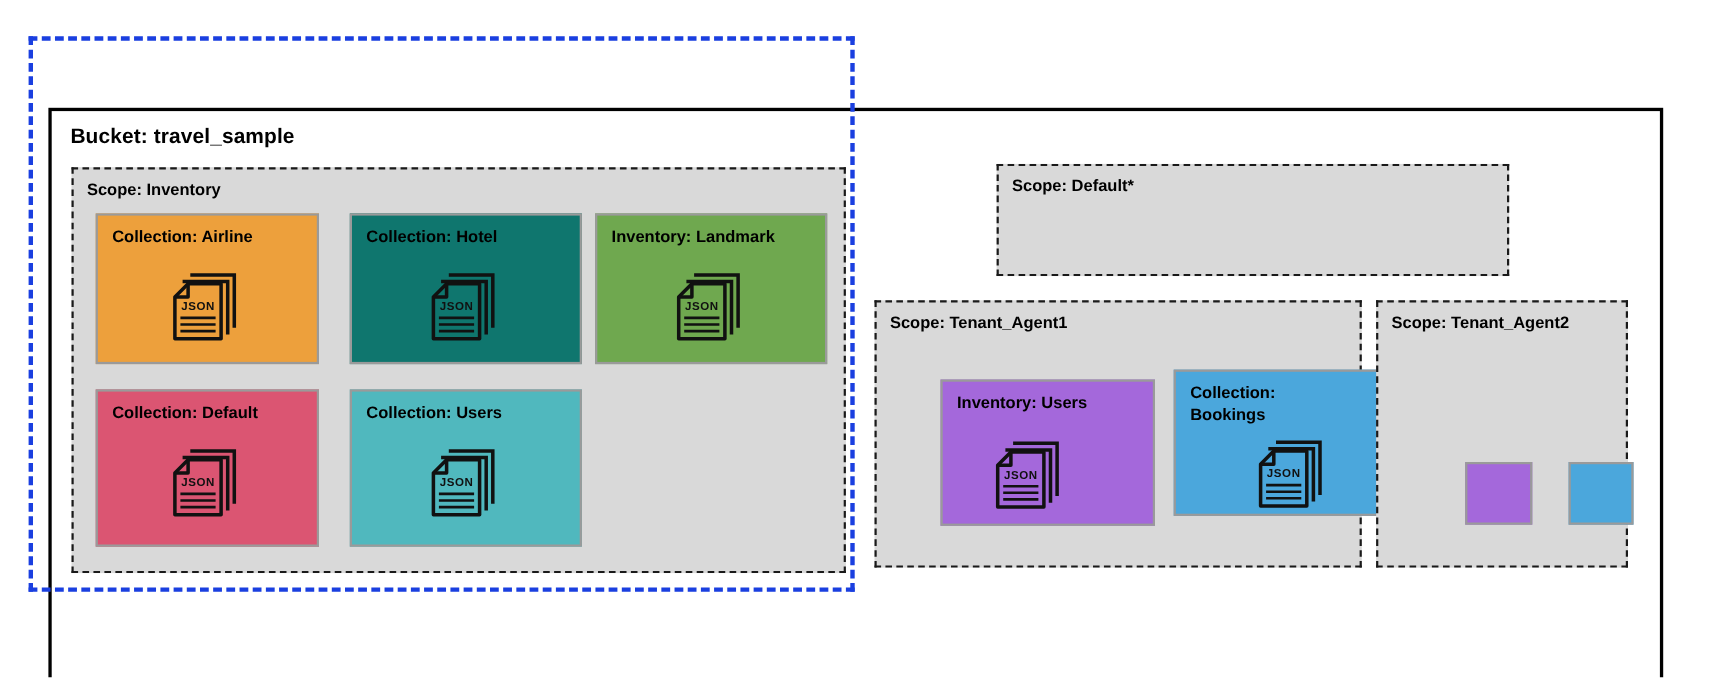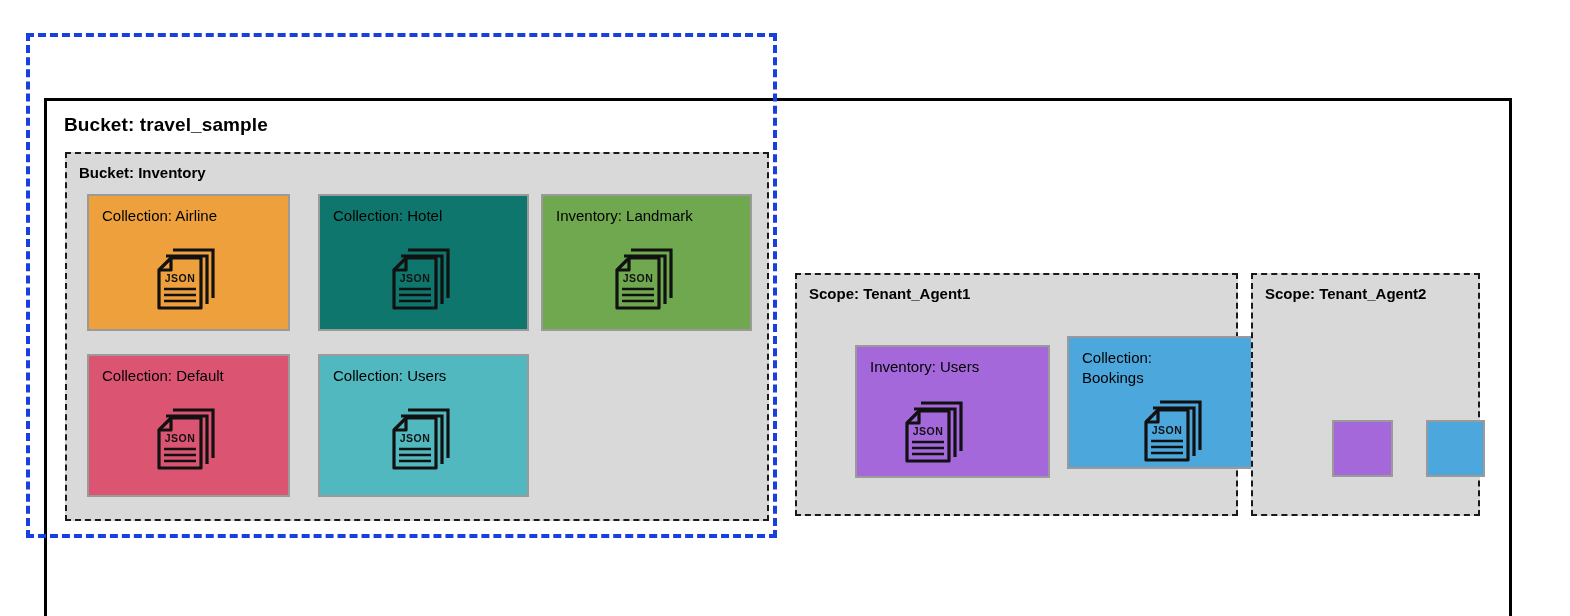--- a/index.html
+++ b/index.html
@@ -109,21 +109,21 @@
     position: absolute;
     border: 2px solid #9a9a9a;
     box-sizing: border-box;
   }
   .collection-title {
     position: absolute;
     left: 13px;
     top: 10px;
     right: 8px;
     font-size: 15px;
-    font-weight: normal;
+    font-weight: bold;
     color: #000000;
     line-height: 20px;
   }
   .collection-icon {
     position: absolute;
     left: 50%;
     transform: translateX(-50%);
   }
 
   
@@ -156,21 +156,21 @@
 </style>
 </head>
 <body>
 
 <div id="canvas">
 
   <div class="bucket">
     <div class="bucket-title">Bucket: travel_sample</div>
 
     <div class="scope scope-inventory">
-      <div class="scope-title">Bucket: Inventory</div>
+      <div class="scope-title">Scope: Inventory</div>
 
       <div class="collection c-airline" style="background:#eda03c">
         <div class="collection-title">Collection: Airline</div>
         <span class="collection-icon icon-airline">
           <svg width="76" height="70" viewBox="0 0 76 70" fill="none">
             <path d="M22 6 H62 V54" stroke="#111" stroke-width="3.2" fill="none"></path>
             <path d="M15 12 H56 V60" stroke="#111" stroke-width="3.2" fill="none"></path>
             <path d="M8 26 L20 14 H50 V64 H8 Z" fill="none" stroke="#111" stroke-width="3.2" stroke-linejoin="round"></path>
             <path d="M20 14 V26 H8" stroke="#111" stroke-width="3.2" fill="none" stroke-linejoin="round"></path>
             <text x="29" y="38" font-family="'Liberation Sans',sans-serif" font-size="10.5" font-weight="bold" fill="#111" text-anchor="middle" letter-spacing="0.5">JSON</text>
@@ -229,20 +229,23 @@
             <path d="M15 12 H56 V60" stroke="#111" stroke-width="3.2" fill="none"></path>
             <path d="M8 26 L20 14 H50 V64 H8 Z" fill="none" stroke="#111" stroke-width="3.2" stroke-linejoin="round"></path>
             <path d="M20 14 V26 H8" stroke="#111" stroke-width="3.2" fill="none" stroke-linejoin="round"></path>
             <text x="29" y="38" font-family="'Liberation Sans',sans-serif" font-size="10.5" font-weight="bold" fill="#111" text-anchor="middle" letter-spacing="0.5">JSON</text>
             <path d="M13 45 H45 M13 51 H45 M13 57 H45" stroke="#111" stroke-width="2.4"></path>
           </svg>
         </span>
       </div>
     </div>
 
+    <div class="scope scope-default">
+      <div class="scope-title">Scope: Default*</div>
+    </div>
 
     <div class="scope scope-tenant1">
       <div class="scope-title">Scope: Tenant_Agent1</div>
 
       <div class="collection c-users" style="background:#a468db">
         <div class="collection-title">Inventory: Users</div>
         <span class="collection-icon icon-users">
           <svg width="76" height="70" viewBox="0 0 76 70" fill="none">
             <path d="M22 6 H62 V54" stroke="#111" stroke-width="3.2" fill="none"></path>
             <path d="M15 12 H56 V60" stroke="#111" stroke-width="3.2" fill="none"></path>

